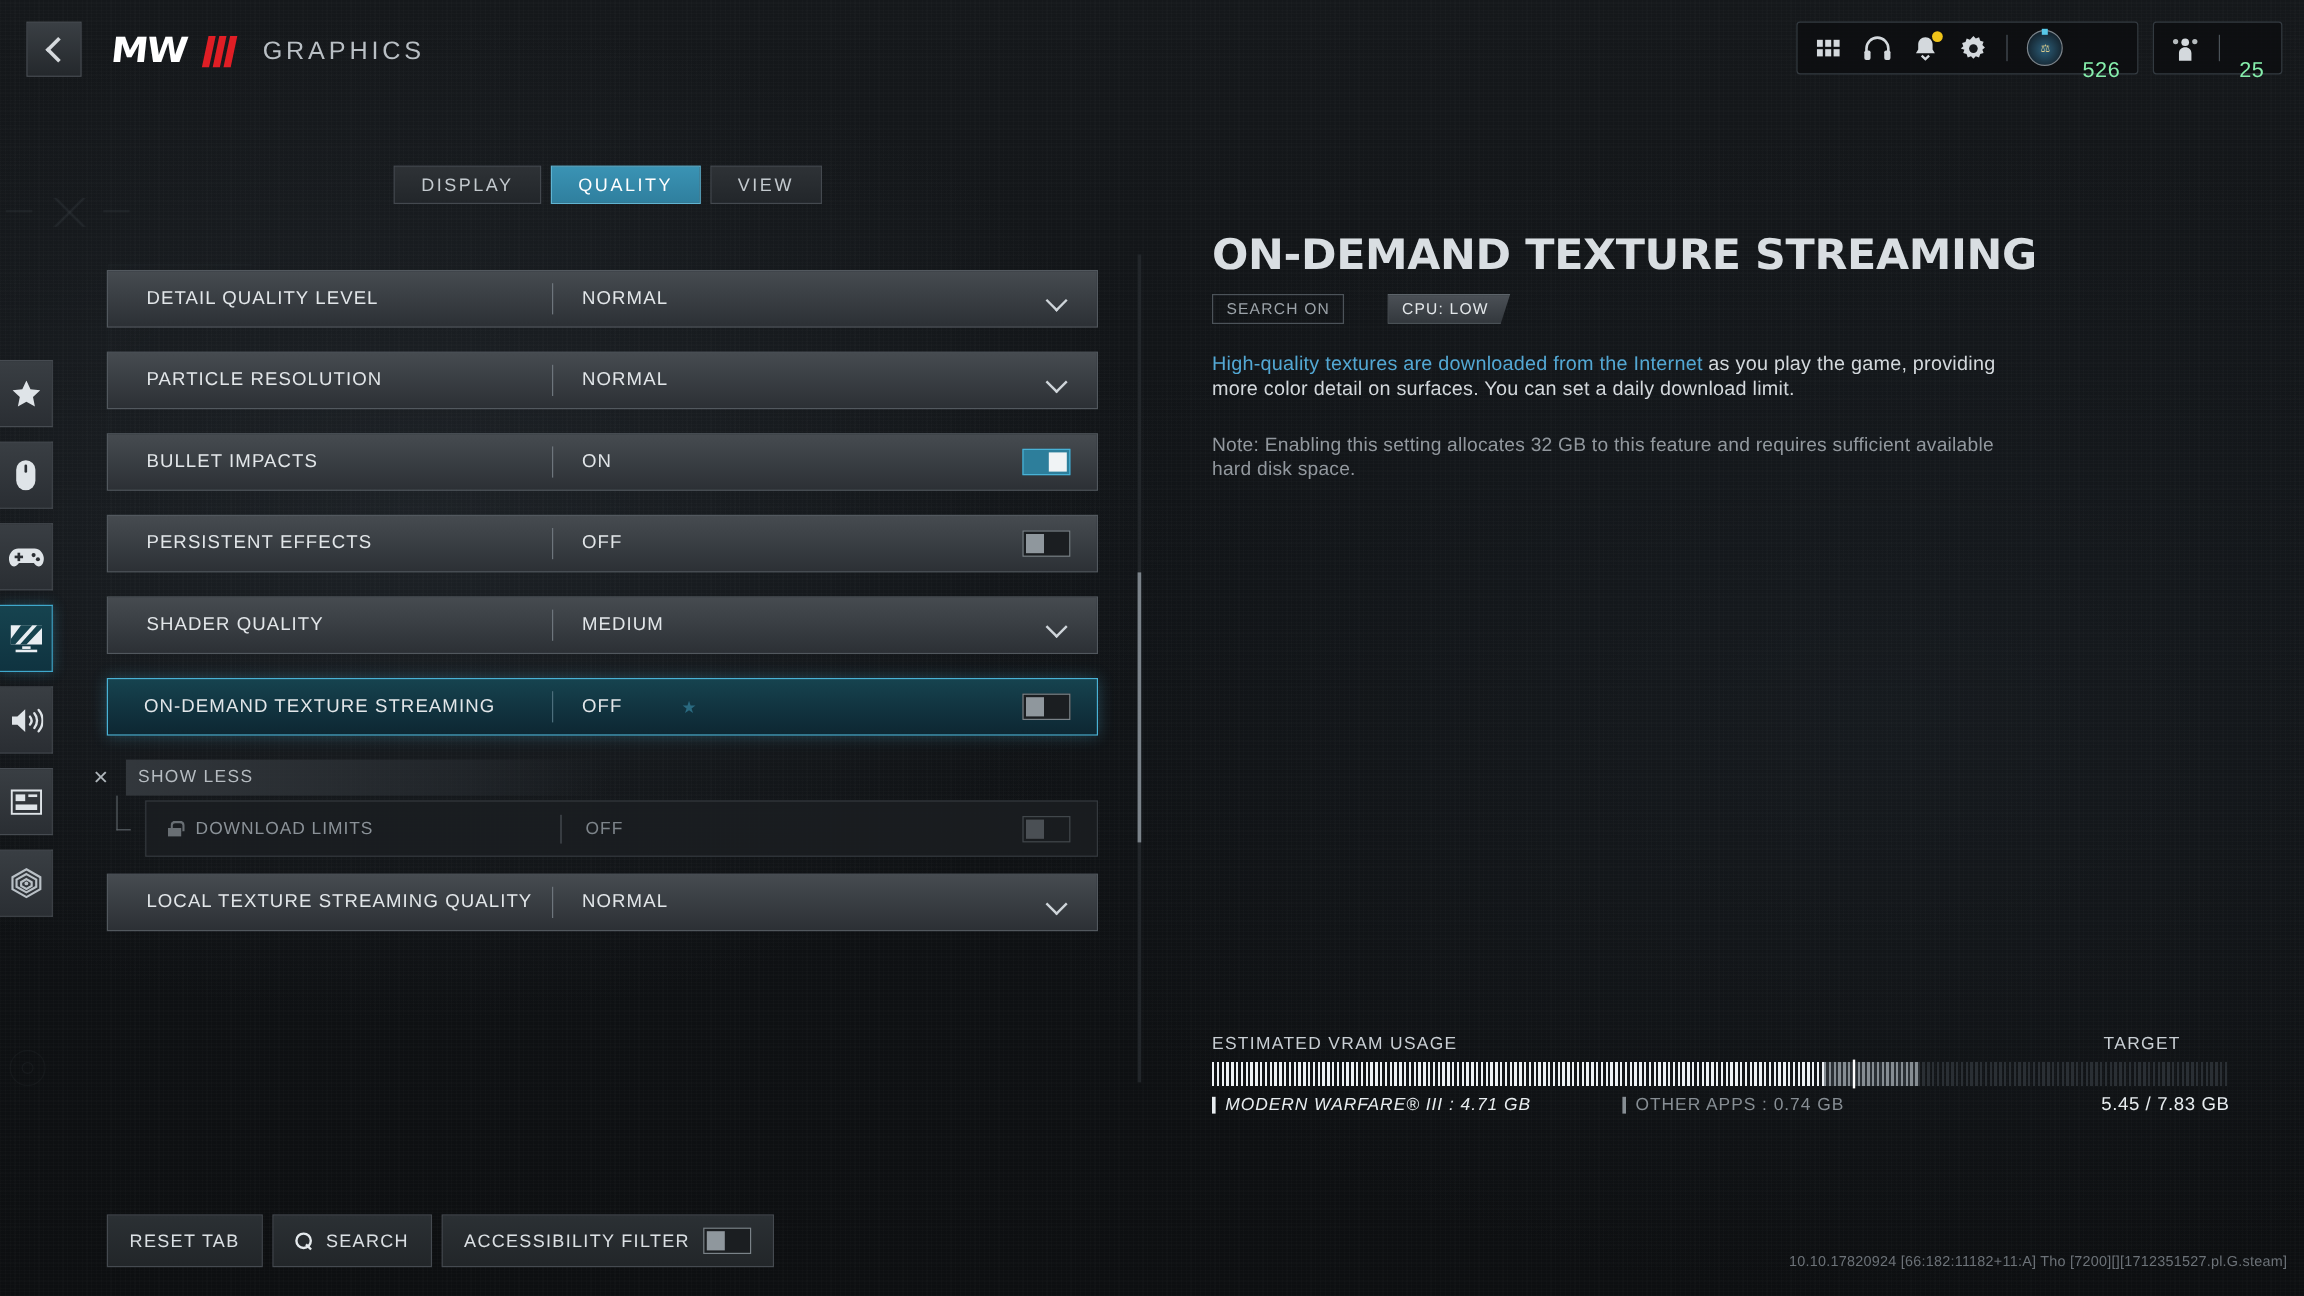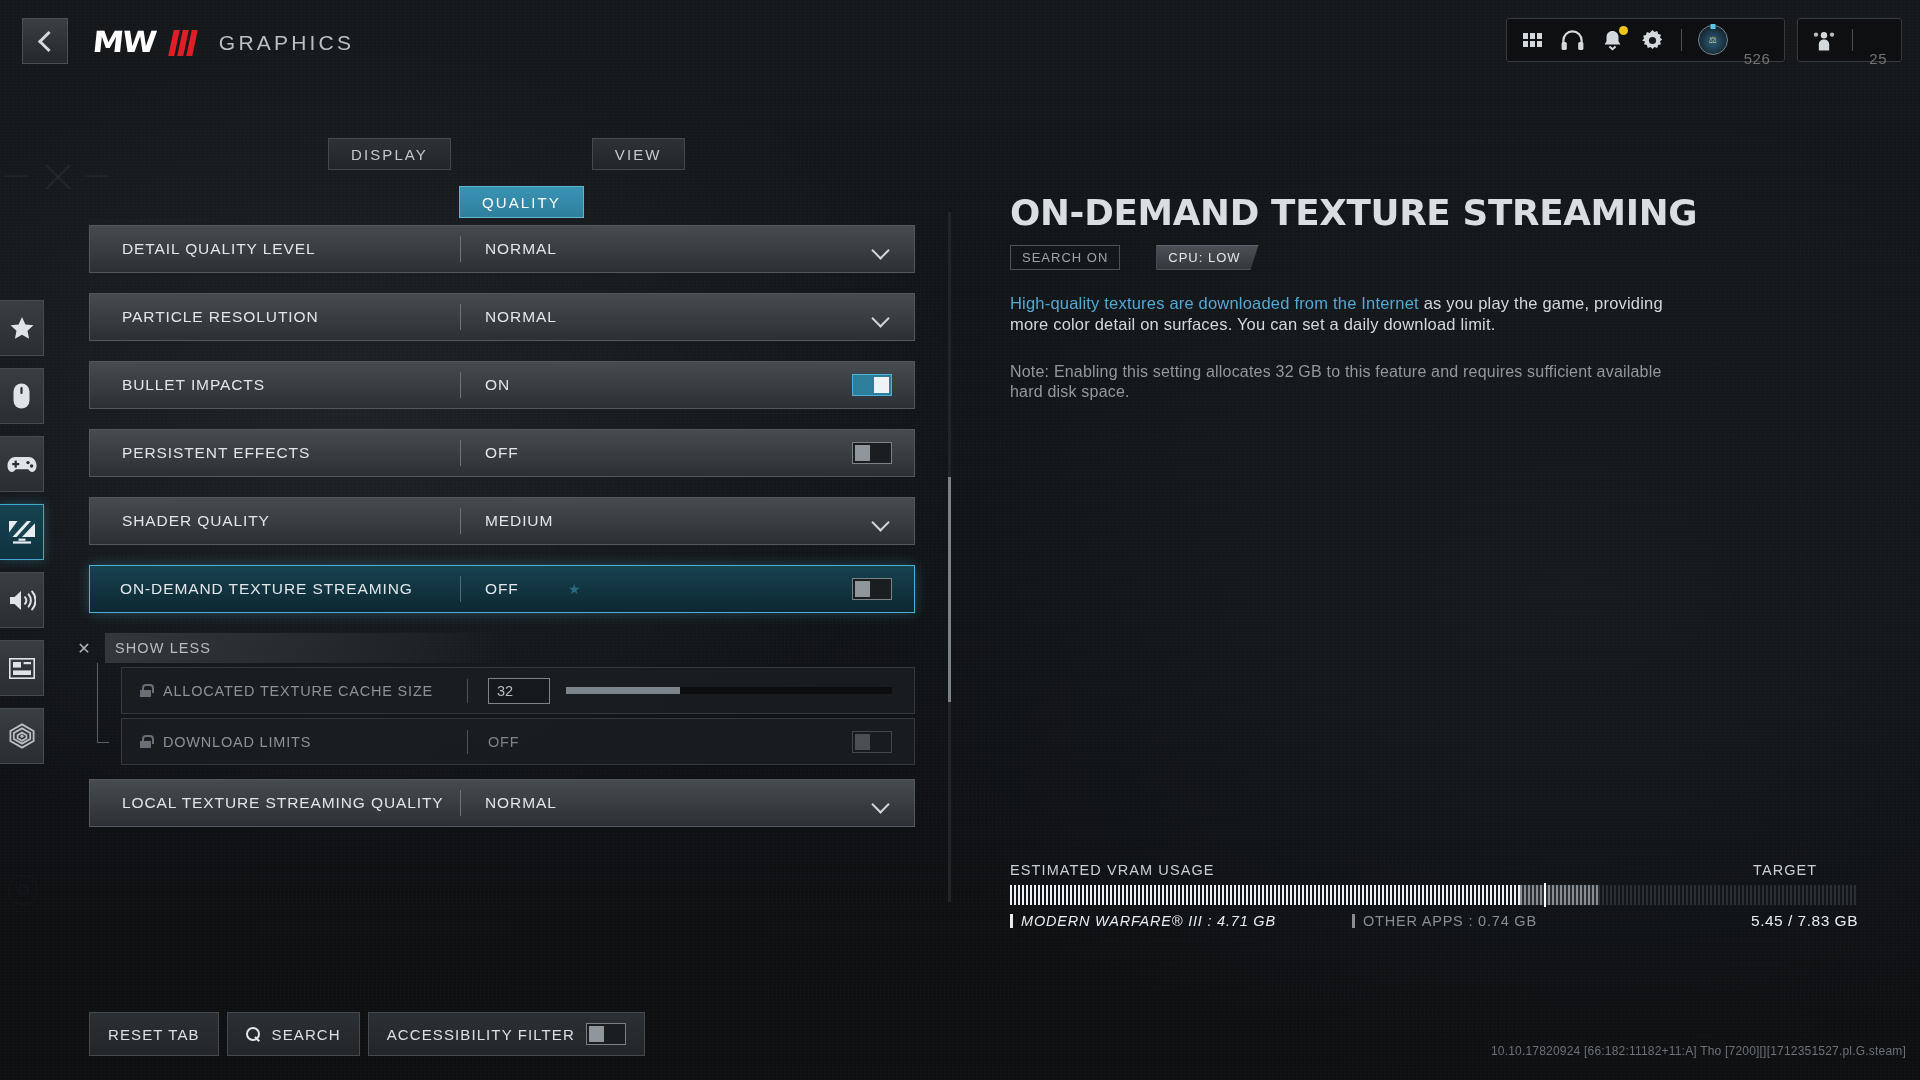--- a/index.html
+++ b/index.html
@@ -140,21 +140,21 @@
     display:flex; align-items:center; justify-content:center;
   }
   .emblem::after {
     content:""; position:absolute; top:-2px; left:50%;
     transform: translateX(-50%);
     width: 5px; height: 5px; background:#57c8e8;
   }
   .emblem-inner {
     font-size: 9px; color: #d9c98a; line-height:1;
   }
-  .hud-num { font-size: 15px; color: #737373; letter-spacing: .5px; margin-top: 36px; }
+  .hud-num { font-size: 18px; color: #86efac; letter-spacing: .5px; margin-top: 36px; }
 
   
   .rail { position: absolute; left: 0; top: 300px; z-index: 5; }
   .rail-item {
     width: 44px; height: 56px;
     margin-bottom: 12px;
     background: linear-gradient(180deg, #393e43, #2a2e33);
     border: 1px solid #464b51;
     border-left: none;
     display: flex; align-items: center; justify-content: center;
@@ -179,21 +179,20 @@
     background: linear-gradient(180deg, #2e3236, #22262a);
     border: 1px solid #44494f;
     font-size: 15px; letter-spacing: 2.1px; color: #c3c9ce;
     font-stretch: condensed;
     cursor: pointer;
   }
   .tab.active {
     background: linear-gradient(180deg, #3a93b4, #2f7f9e);
     border-color: #5fb4d2;
     color: #ffffff;
-    margin-top: 48px;
   }
 
   
   .settings {
     position: absolute; left: 89px; top: 225px;
     width: 826px;
     z-index: 4;
   }
   .row {
     height: 48px;
@@ -699,29 +698,20 @@
       </div>
   </div>
 
   <div class="showless">
     <div class="showless-x">✕</div>
     <div class="showless-label">SHOW LESS</div>
   </div>
 
   <div class="subwrap">
 
-    <div class="subrow">
-      <span class="lock"></span>
-      <div class="subrow-label">ALLOCATED TEXTURE CACHE SIZE</div>
-      <div class="subrow-divider"></div>
-      <div class="numbox">32</div>
-      <div class="slider">
-          <span class="fill" style="width:35%"></span>
-        </div>
-    </div>
 
     <div class="subrow">
       <span class="lock"></span>
       <div class="subrow-label">DOWNLOAD LIMITS</div>
       <div class="subrow-divider"></div>
       <div class="subrow-value">OFF</div>
       <div class="toggle off dim">
           <span class="knob"></span>
         </div>
     </div>

